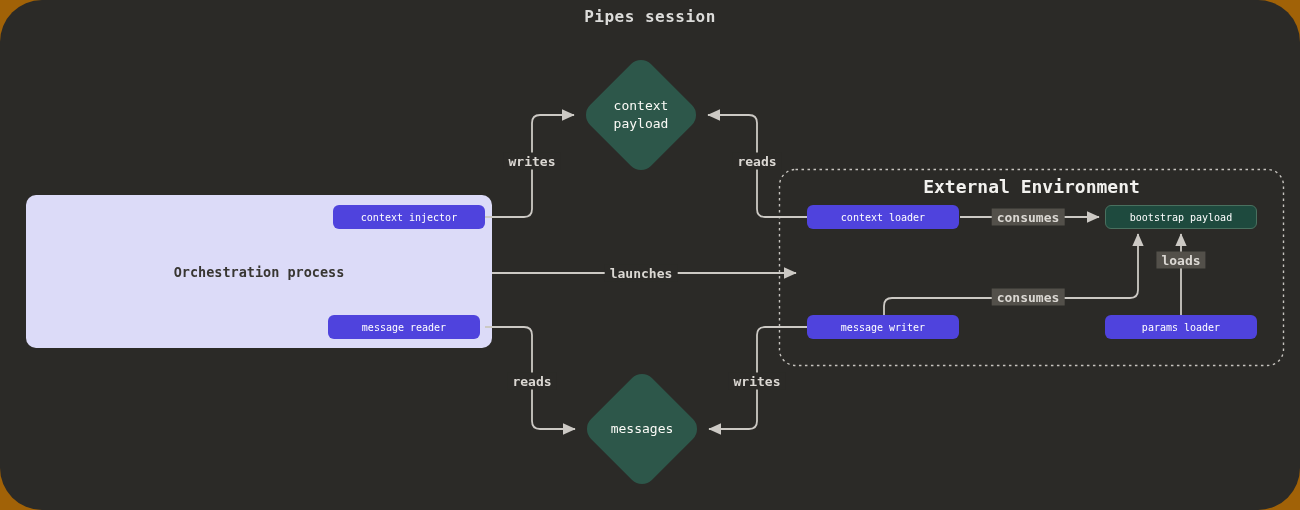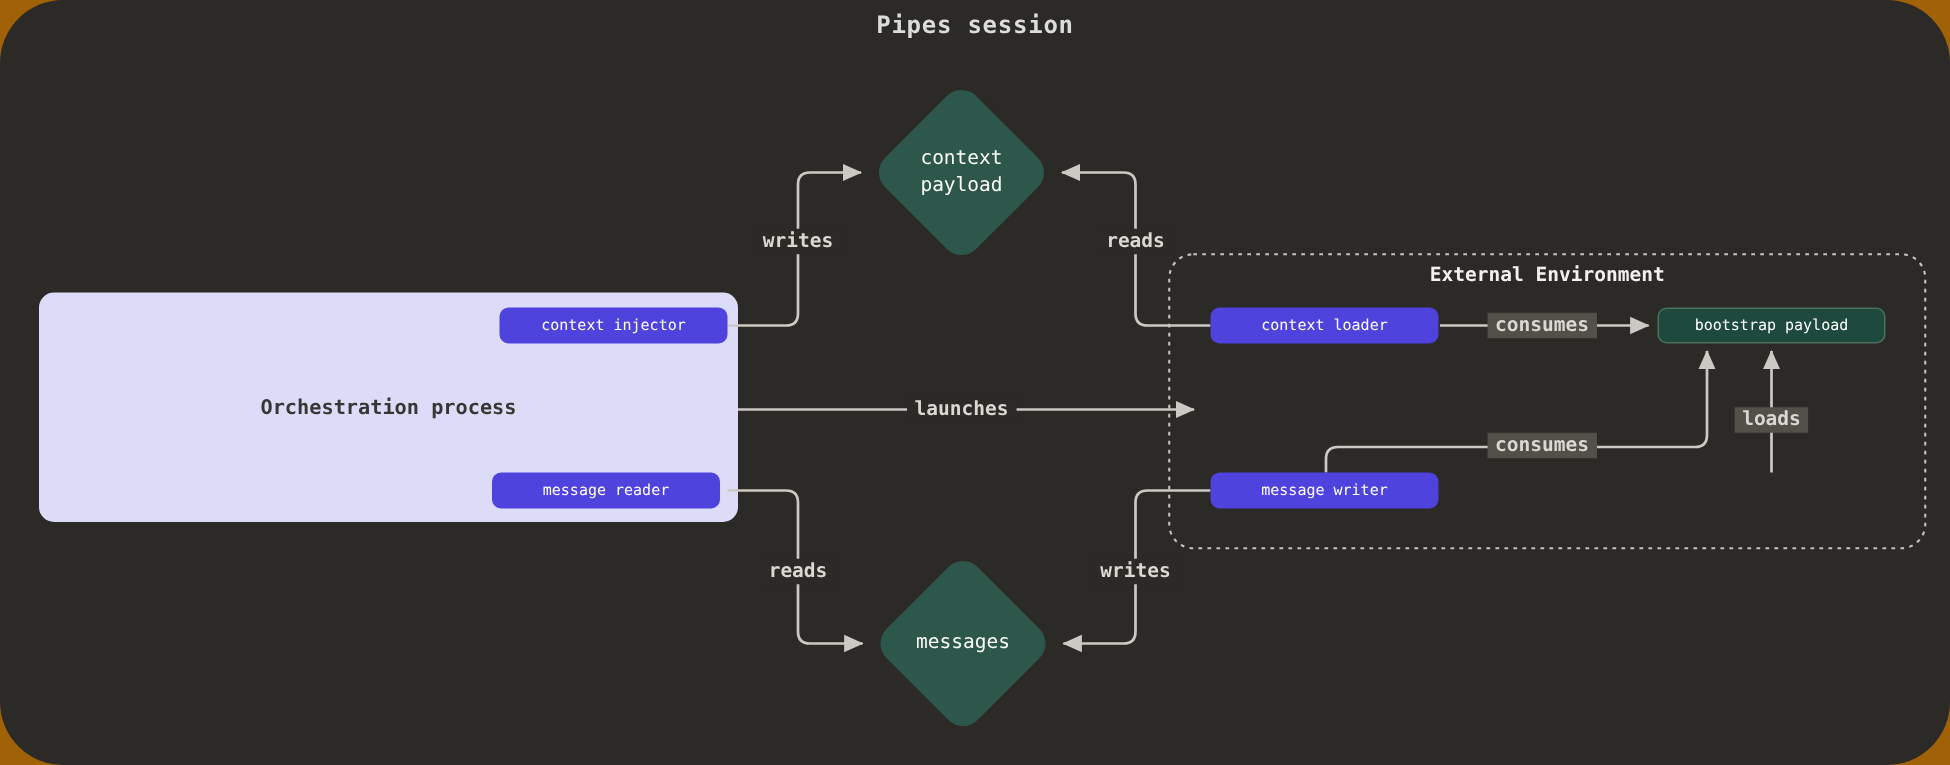--- a/index.html
+++ b/index.html
@@ -10,21 +10,21 @@
   .page-title{position:absolute;top:7px;left:0;right:0;text-align:center;z-index:3;
               color:#dcdcda;font-size:16px;font-weight:600;letter-spacing:.5px;}
 
   
   .orch-box{position:absolute;left:26px;top:195px;width:466px;height:153px;z-index:1;
             background:#dcdbf8;border-radius:10px;}
   .orch-label{position:absolute;inset:0;display:flex;align-items:center;justify-content:center;
               color:#383632;font-size:13.5px;font-weight:600;}
   .env-box{position:absolute;left:779px;top:169px;width:505px;height:197px;z-index:1;border-radius:16px;}
   .env-title{position:absolute;top:7px;left:0;right:0;text-align:center;color:#f2f1ee;
-             font-size:13px;font-weight:700;}
+             font-size:18px;font-weight:700;}
   .gray-box{position:absolute;left:803px;top:197px;width:455px;height:151px;z-index:1;
             background:#53504a;border-radius:10px;}
   .proc-label{position:absolute;left:0;right:0;top:62px;text-align:center;color:#f2f1ee;
               font-size:13.5px;font-weight:700;}
 
   .diamond{position:absolute;width:86px;height:86px;background:#2d574a;border-radius:14px;
            transform:rotate(45deg);z-index:1;}
   .diamond-label{position:absolute;width:80px;z-index:3;transform:translate(-50%,-50%);
                  text-align:center;color:#fbfbf7;font-size:13px;font-weight:400;line-height:1.35;}
 
@@ -80,22 +80,23 @@
       <path d="M 884 315 V 306 Q 884 298 892 298 H 1130 Q 1138 298 1138 290 V 234" marker-end="url(#arr)"></path>
       <path d="M 1181 315 V 234" marker-end="url(#arr)"></path>
     </g>
   </svg>
 
   <div class="btn" style="left:333px;top:205px;">context injector</div>
   <div class="btn" style="left:328px;top:315px;">message reader</div>
   <div class="btn" style="left:807px;top:205px;">context loader</div>
   <div class="btn green" style="left:1105px;top:205px;">bootstrap payload</div>
   <div class="btn" style="left:807px;top:315px;">message writer</div>
+  <div class="btn" style="left:1105px;top:315px;">params loader</div>
 
   <div class="edge-label" style="left:532px;top:161px;">writes</div>
   <div class="edge-label" style="left:757px;top:161px;">reads</div>
   <div class="edge-label" style="left:641px;top:273px;">launches</div>
   <div class="edge-label on-gray" style="left:1028px;top:217px;">consumes</div>
   <div class="edge-label on-gray" style="left:1028px;top:297px;">consumes</div>
-  <div class="edge-label on-gray" style="left:1181px;top:280px;">loads</div>
+  <div class="edge-label on-gray" style="left:1181px;top:260px;">loads</div>
   <div class="edge-label" style="left:532px;top:381px;">reads</div>
   <div class="edge-label" style="left:757px;top:381px;">writes</div>
 </div>
 
 </body></html>

